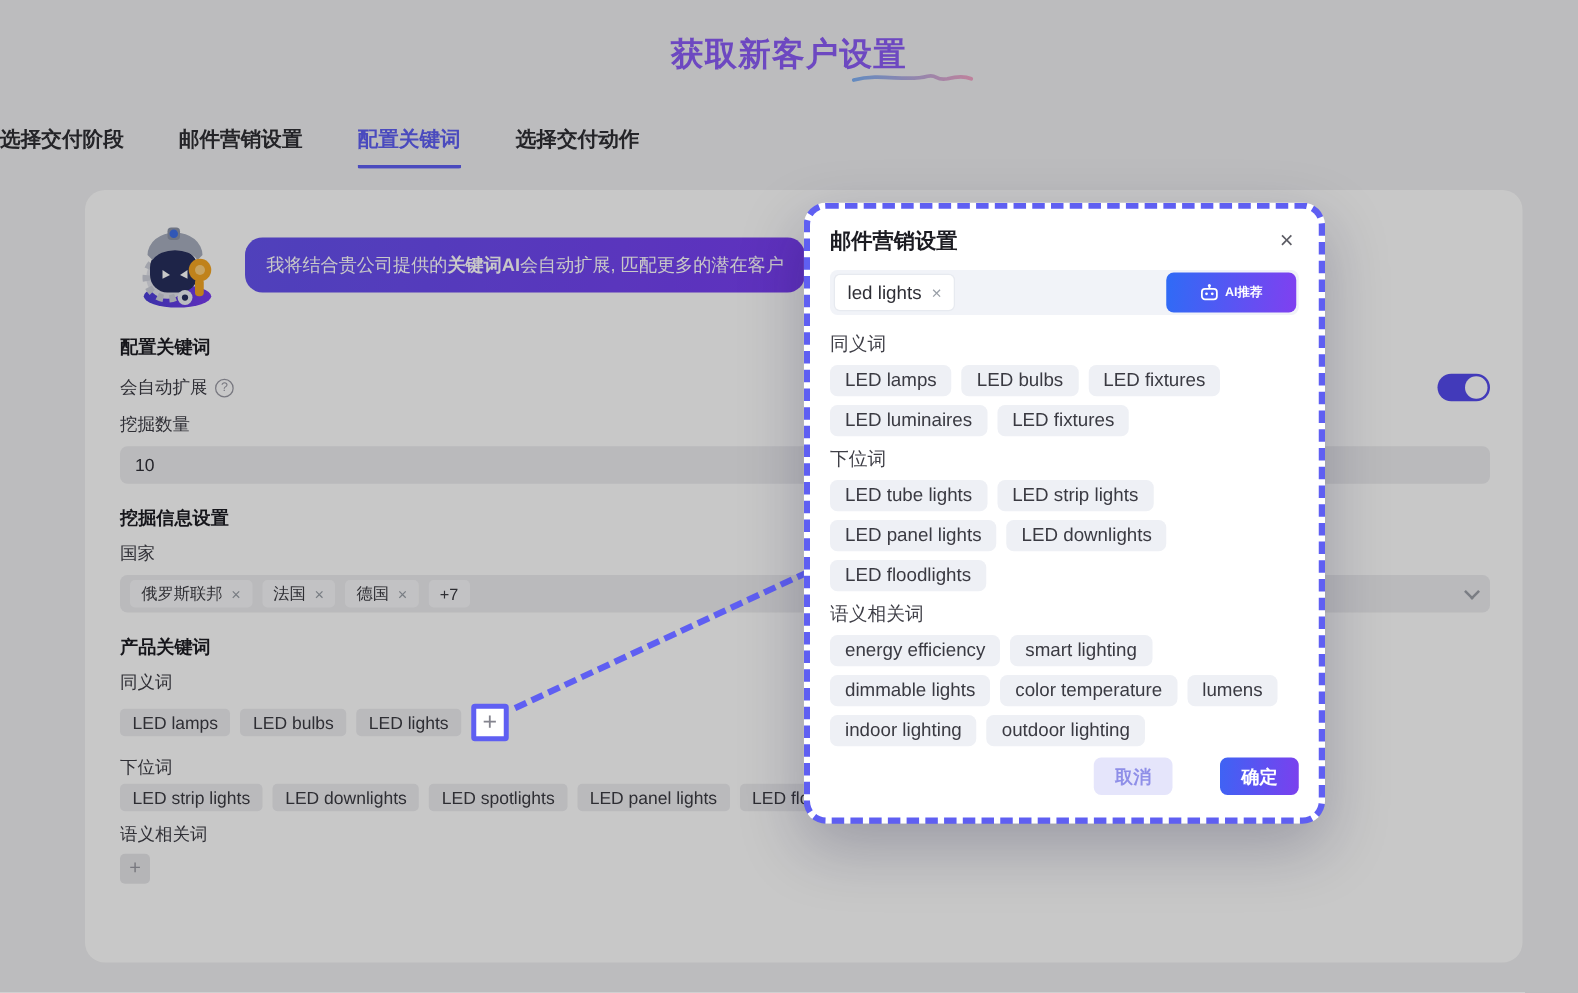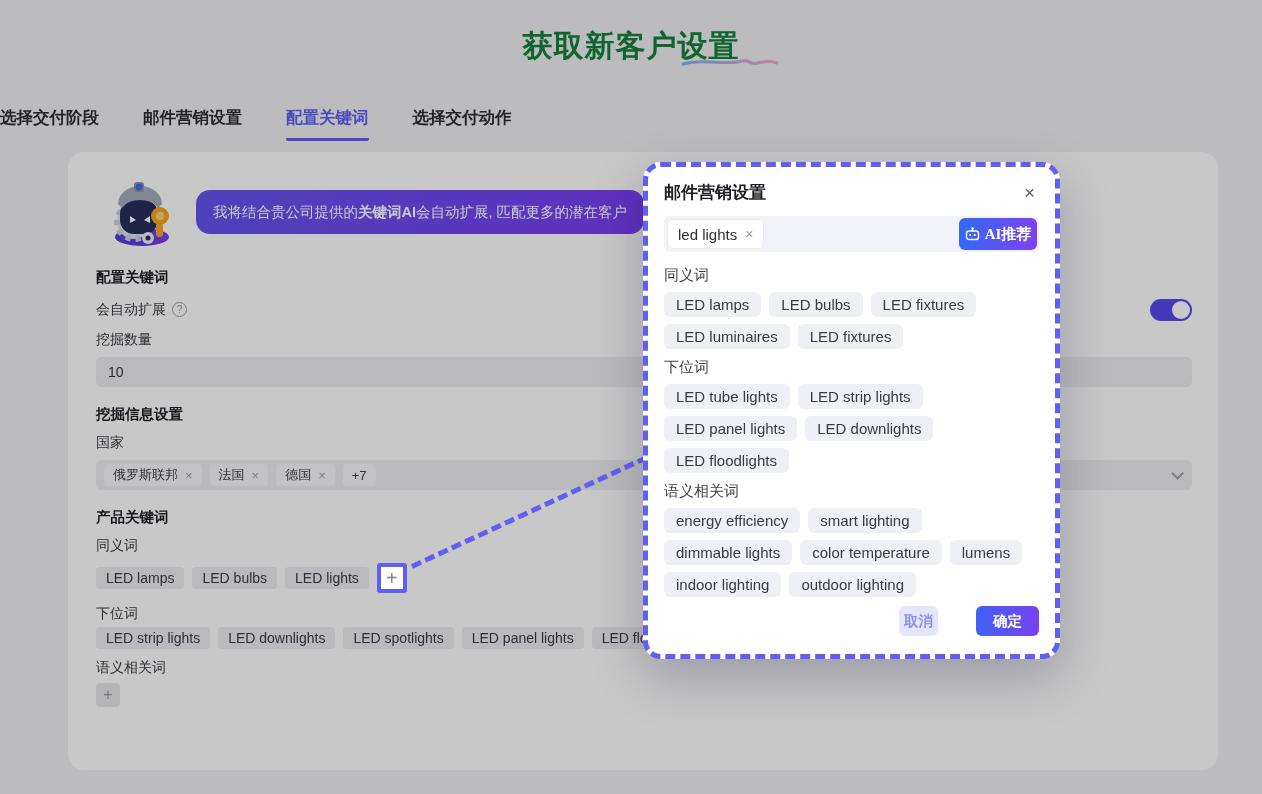--- a/index.html
+++ b/index.html
@@ -3,21 +3,21 @@
 <meta charset="utf-8">
 <style>
   * { margin:0; padding:0; box-sizing:border-box; }
   html,body { width:1262px; height:794px; overflow:hidden; }
   body {
     font-family:"Liberation Sans","DejaVu Sans",sans-serif;
     background:#f0f0f2; position:relative; color:#2b2b30;
   }
   
   .header { padding-top:26px; text-align:center; position:relative; }
-  .page-title { font-size:30px; font-weight:bold; color:#15803d; letter-spacing:1px; }
+  .page-title { font-size:26px; font-weight:bold; color:#8b5cf6; letter-spacing:1px; }
   .squiggle { position:absolute; left:680px; top:56px; }
   .tabs { margin-top:40px; display:flex; justify-content:flex-start; gap:44px; }
   .tab { font-size:16.5px; font-weight:bold; color:#2e2e33; padding-bottom:9px; cursor:pointer; }
   .tab.active { color:var(--accent,#5f5ff2); border-bottom:3px solid var(--accent,#5f5ff2); border-radius:0 0 2px 2px; }
   
   .card {
     position:absolute; left:68px; top:152px; width:1150px; height:618px;
     background:#ffffff; border-radius:16px; padding:22px 26px 0 28px;
   }
   .mascot-row { display:flex; align-items:center; height:76px; }
@@ -78,34 +78,34 @@
   }
   .modal-head { display:flex; justify-content:space-between; align-items:center; }
   .modal-title { font-size:17px; font-weight:bold; color:#1c1c22; }
   .modal-close { font-size:19px; color:#5c5c64; cursor:pointer; line-height:1; padding:2px 4px; }
   .kw-input { margin-top:12px; height:36px; background:#f1f3f8; border-radius:6px; position:relative;
     display:flex; align-items:center; padding:4px; }
   .kw-pill { background:#fff; border-radius:4px; height:28px; display:inline-flex; align-items:center;
     gap:8px; padding:0 10px; font-size:15px; color:#2f2f36; box-shadow:0 0 0 1px #e7eaf0; }
   .kw-pill .x { color:#9aa0a8; font-size:14px; cursor:pointer; }
   .ai-btn {
-    position:absolute; right:2px; top:2px; bottom:2px; width:78px; border:none; cursor:pointer;
+    position:absolute; right:2px; top:2px; bottom:2px; width:104px; border:none; cursor:pointer;
     background:linear-gradient(95deg,var(--ai-start,#2f6bf6),var(--ai-end,#8040f0));
-    border-radius:6px; color:#fff; font-size:15px; font-weight:bold;
+    border-radius:6px; color:#fff; font-size:10px; font-weight:bold;
     display:flex; align-items:center; justify-content:center; gap:5px;
-    font-family:Liberation Serif, serif;
+    font-family:Liberation Sans, sans-serif;
   }
   .modal-body { margin-top:10px; height:336px; overflow:hidden; }
   .m-lbl { font-size:15px; color:#3f3f47; margin-top:9px; }
   .m-tags { display:flex; flex-wrap:wrap; gap:7px 8px; margin-top:7px; }
   .mtag { background:#eef0f5; border-radius:6px; padding:4px 12px; font-size:15px; color:#3a3a42; white-space:nowrap; }
   .modal-foot { margin-top:8px; display:flex; justify-content:flex-end; gap:14px; }
   .btn-cancel {
     border:none; background:var(--cancel-bg,#e5e5fb); color:var(--cancel-text,#8f8fe8);
-    font-size:14.5px; font-weight:bold; border-radius:6px; height:30px; padding:0 5px; cursor:pointer;
+    font-size:14.5px; font-weight:bold; border-radius:6px; height:30px; padding:0 17px; cursor:pointer;
     font-family:inherit;
   }
   .btn-confirm {
     border:none; background:linear-gradient(95deg,var(--confirm-start,#3e63f4),var(--confirm-end,#7b40ee));
     color:#fff; font-size:14.5px; font-weight:bold; border-radius:6px; height:30px; padding:0 17px; cursor:pointer;
     font-family:inherit;
     margin-left:24px;
   }
 </style>
 </head>

